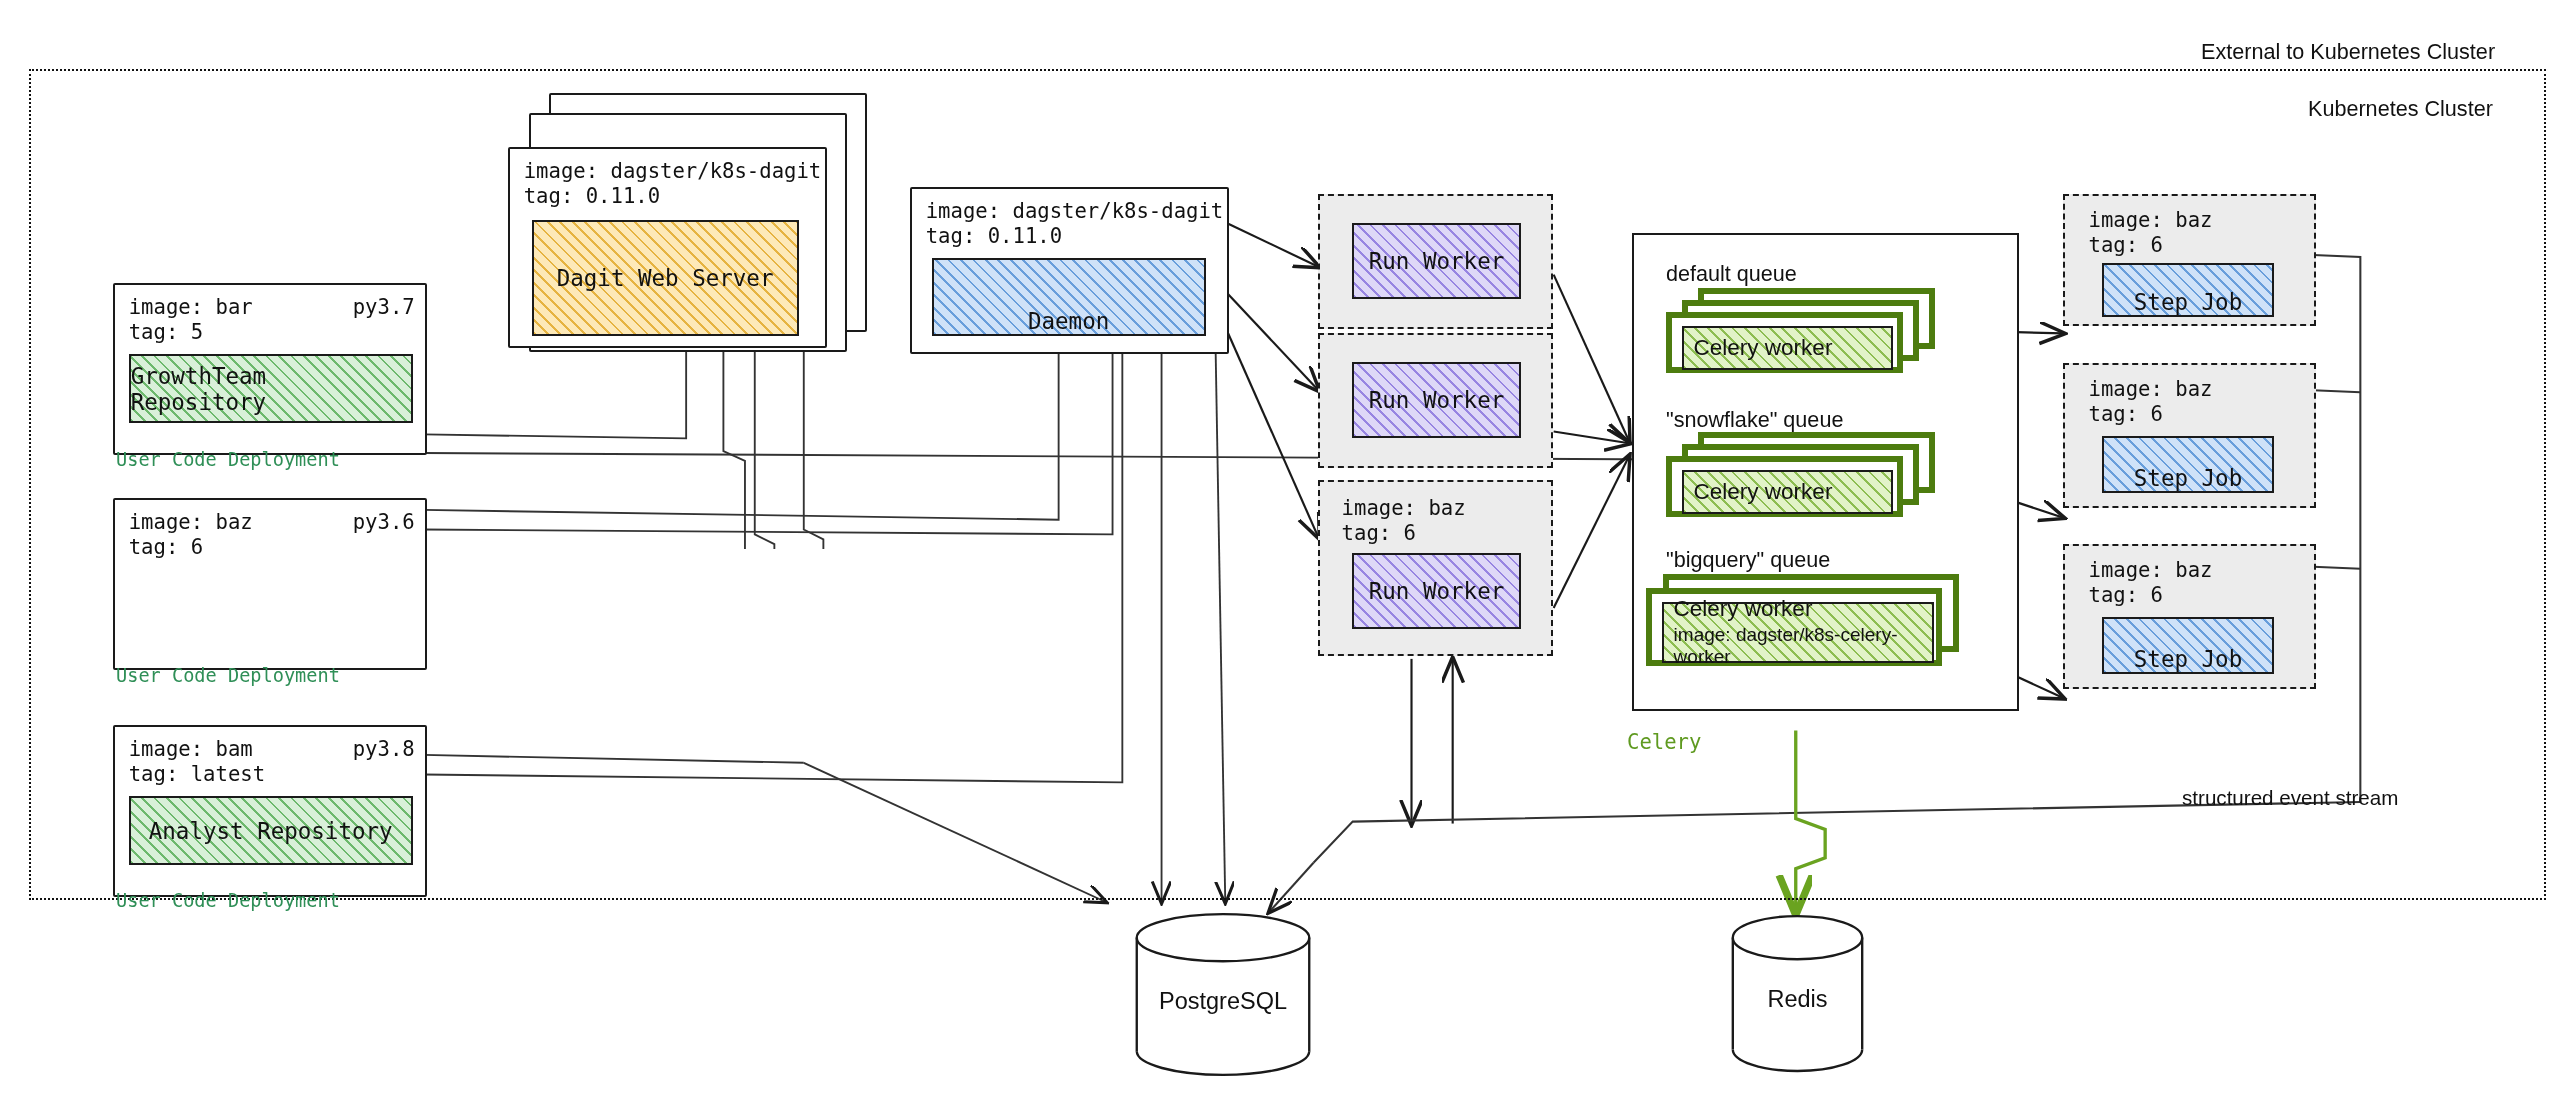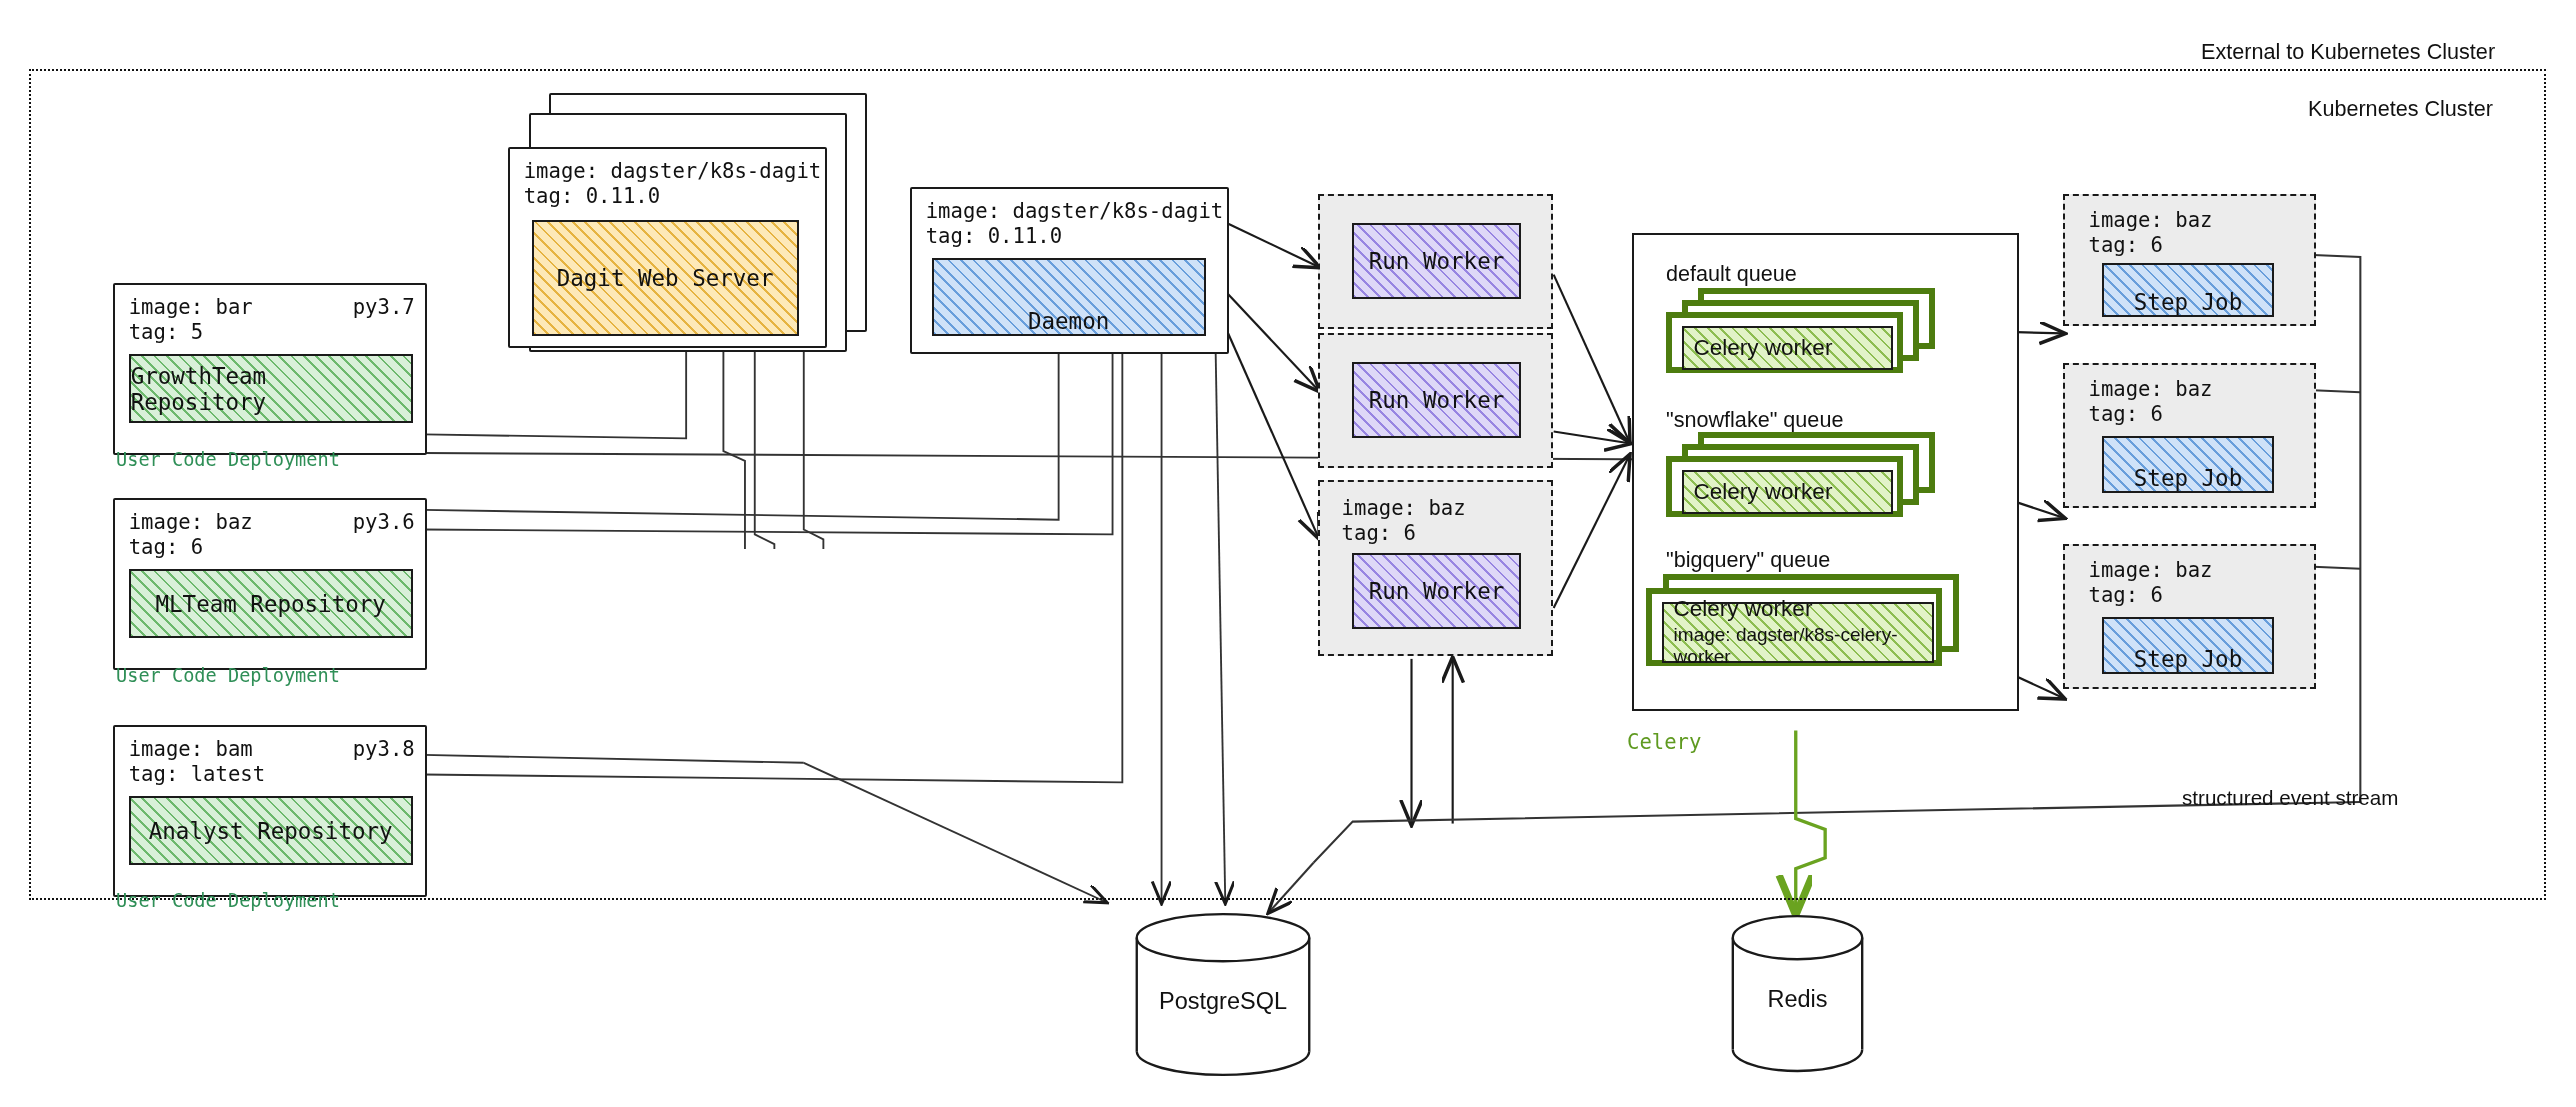--- a/index.html
+++ b/index.html
@@ -141,23 +141,20 @@
     </div>
   </div>
   <div class="caption" style="left:116px;top:449px;">User Code Deployment</div>
 
   <div class="node outerbox" style="left:113px;top:485px;width:314px;height:172px;">
     <div class="meta metarow" style="position:absolute;left:13.7px;top:9.8px;width:286px;">
       <span>image: baz</span>
       <span>py3.6</span>
     </div>
     <div class="meta" style="position:absolute;left:13.7px;top:35px;">tag: 6</div>
-    <div class="inner hatch-green" style="position:absolute;left:13.7px;top:69px;width:284px;height:69px;">
-      <span>MLTeam Repository</span>
-    </div>
   </div>
   <div class="caption" style="left:116px;top:665px;">User Code Deployment</div>
 
   <div class="node outerbox" style="left:113px;top:712px;width:314px;height:172px;">
     <div class="meta metarow" style="position:absolute;left:13.7px;top:9.8px;width:286px;">
       <span>image: bam</span>
       <span>py3.8</span>
     </div>
     <div class="meta" style="position:absolute;left:13.7px;top:35px;">tag: latest</div>
     <div class="inner hatch-green" style="position:absolute;left:13.7px;top:69px;width:284px;height:69px;">

